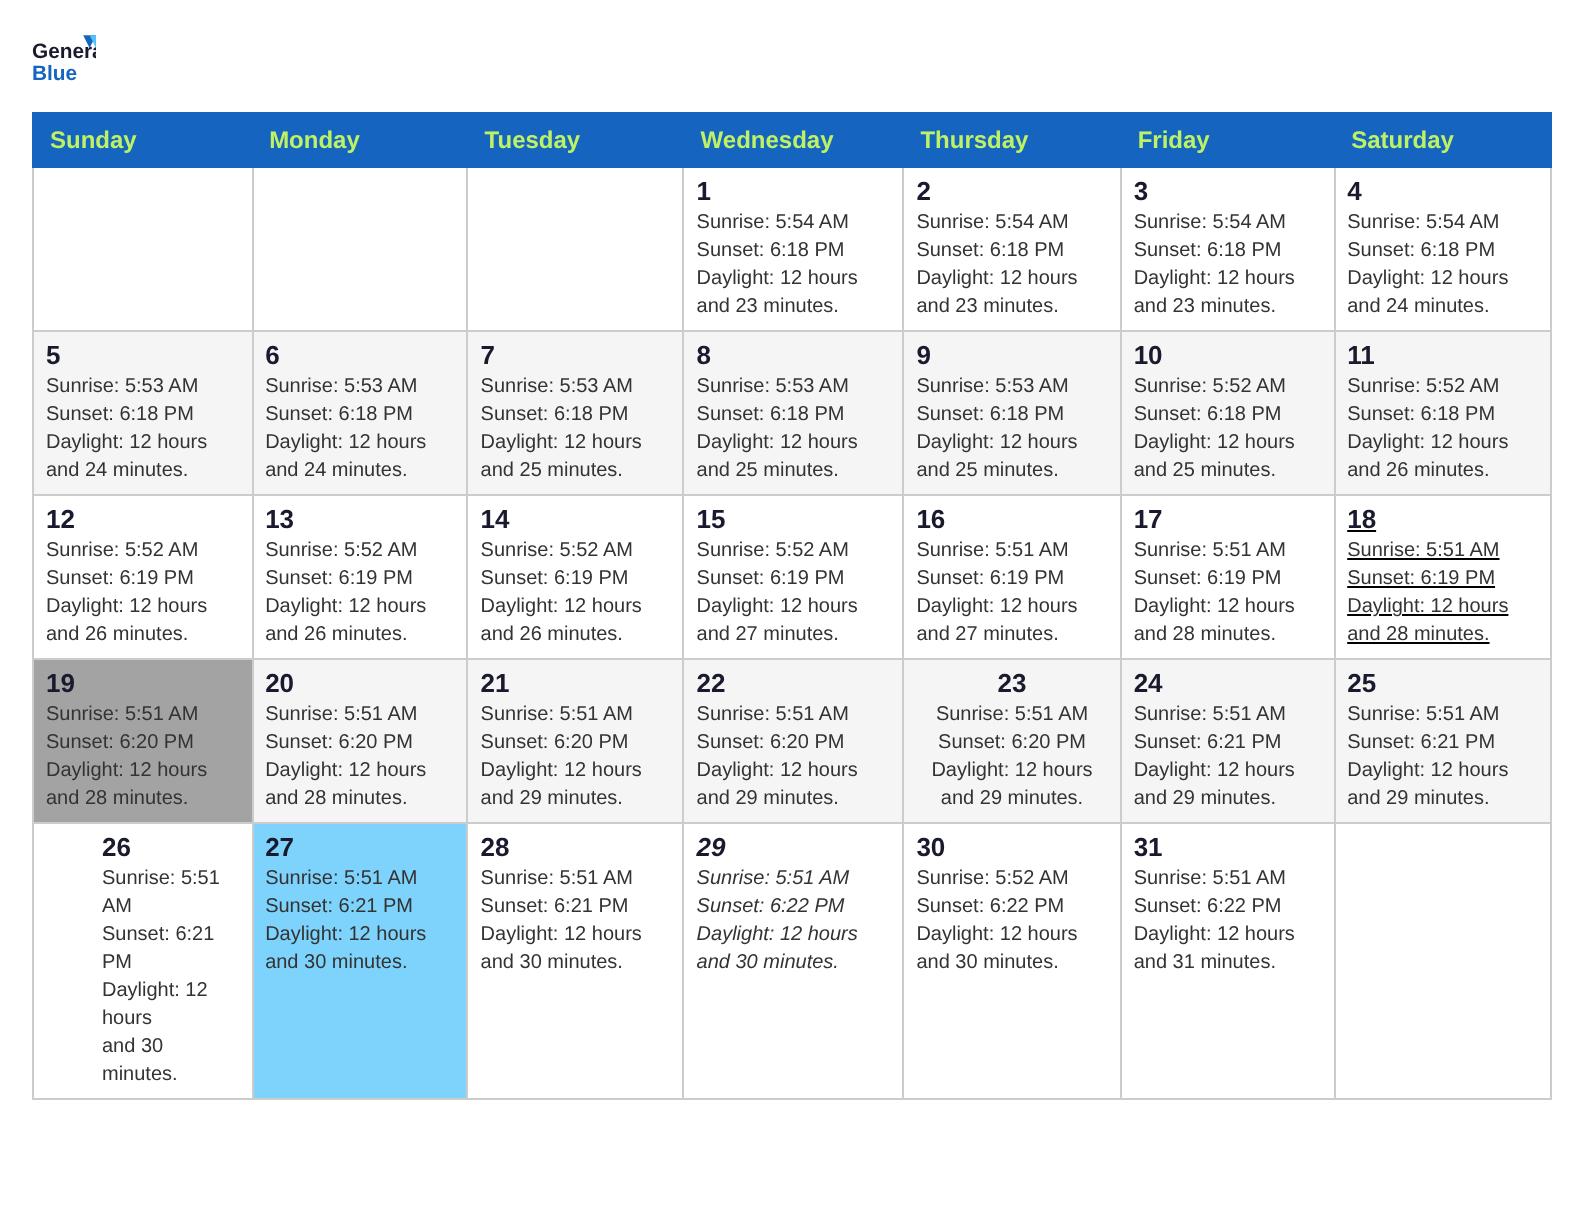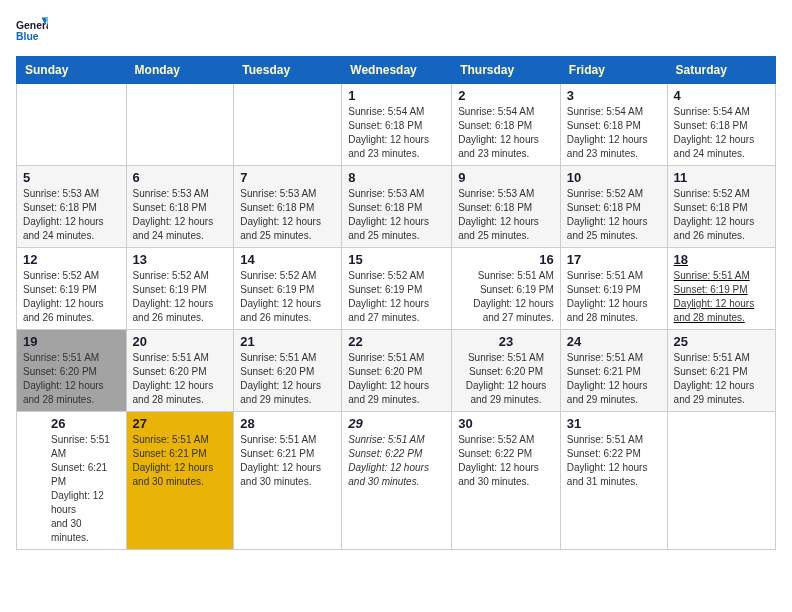--- a/index.html
+++ b/index.html
@@ -37,21 +37,21 @@
       font-size: 16px;
       color: #333;
     }
     .calendar {
       width: 100%;
       border-collapse: collapse;
       font-size: 11px;
     }
     .calendar th {
       background-color: #1565c0;
-      color: #fef9c3;
+      color: #bef264;
       text-align: left;
       padding: 6px 8px;
       font-size: 12px;
       font-weight: bold;
       border: 1px solid #1565c0;
     }
     .calendar td {
       border: 1px solid #ccc;
       vertical-align: top;
       padding: 4px 6px;
@@ -188,21 +188,21 @@
           <div class="day-info">Sunrise: 5:52 AM<br>Sunset: 6:19 PM<br>Daylight: 12 hours<br>and 26 minutes.</div>
         </td>
         <td style="background: rgb(255, 255, 255);">
           <div class="day-number">14</div>
           <div class="day-info">Sunrise: 5:52 AM<br>Sunset: 6:19 PM<br>Daylight: 12 hours<br>and 26 minutes.</div>
         </td>
         <td style="background: rgb(255, 255, 255);">
           <div class="day-number">15</div>
           <div class="day-info">Sunrise: 5:52 AM<br>Sunset: 6:19 PM<br>Daylight: 12 hours<br>and 27 minutes.</div>
         </td>
-        <td style="background: rgb(255, 255, 255); text-align: right;">
+        <td style="background: rgb(255, 255, 255);">
           <div class="day-number">16</div>
           <div class="day-info">Sunrise: 5:51 AM<br>Sunset: 6:19 PM<br>Daylight: 12 hours<br>and 27 minutes.</div>
         </td>
         <td style="background: rgb(255, 255, 255);">
           <div class="day-number">17</div>
           <div class="day-info">Sunrise: 5:51 AM<br>Sunset: 6:19 PM<br>Daylight: 12 hours<br>and 28 minutes.</div>
         </td>
         <td style="background: rgb(255, 255, 255); text-decoration: underline;">
           <div class="day-number">18</div>
           <div class="day-info">Sunrise: 5:51 AM<br>Sunset: 6:19 PM<br>Daylight: 12 hours<br>and 28 minutes.</div>
@@ -236,21 +236,21 @@
         <td style="background: rgb(245, 245, 245);">
           <div class="day-number">25</div>
           <div class="day-info">Sunrise: 5:51 AM<br>Sunset: 6:21 PM<br>Daylight: 12 hours<br>and 29 minutes.</div>
         </td>
       </tr>
       <tr>
         <td style="background: rgb(255, 255, 255); padding-left: 34px;">
           <div class="day-number">26</div>
           <div class="day-info">Sunrise: 5:51 AM<br>Sunset: 6:21 PM<br>Daylight: 12 hours<br>and 30 minutes.</div>
         </td>
-        <td style="background: #eab308;">
+        <td style="background: #7dd3fc;">
           <div class="day-number">27</div>
           <div class="day-info">Sunrise: 5:51 AM<br>Sunset: 6:21 PM<br>Daylight: 12 hours<br>and 30 minutes.</div>
         </td>
         <td style="background: rgb(255, 255, 255);">
           <div class="day-number">28</div>
           <div class="day-info">Sunrise: 5:51 AM<br>Sunset: 6:21 PM<br>Daylight: 12 hours<br>and 30 minutes.</div>
         </td>
         <td style="background: rgb(255, 255, 255); font-style: italic;">
           <div class="day-number">29</div>
           <div class="day-info">Sunrise: 5:51 AM<br>Sunset: 6:22 PM<br>Daylight: 12 hours<br>and 30 minutes.</div>

